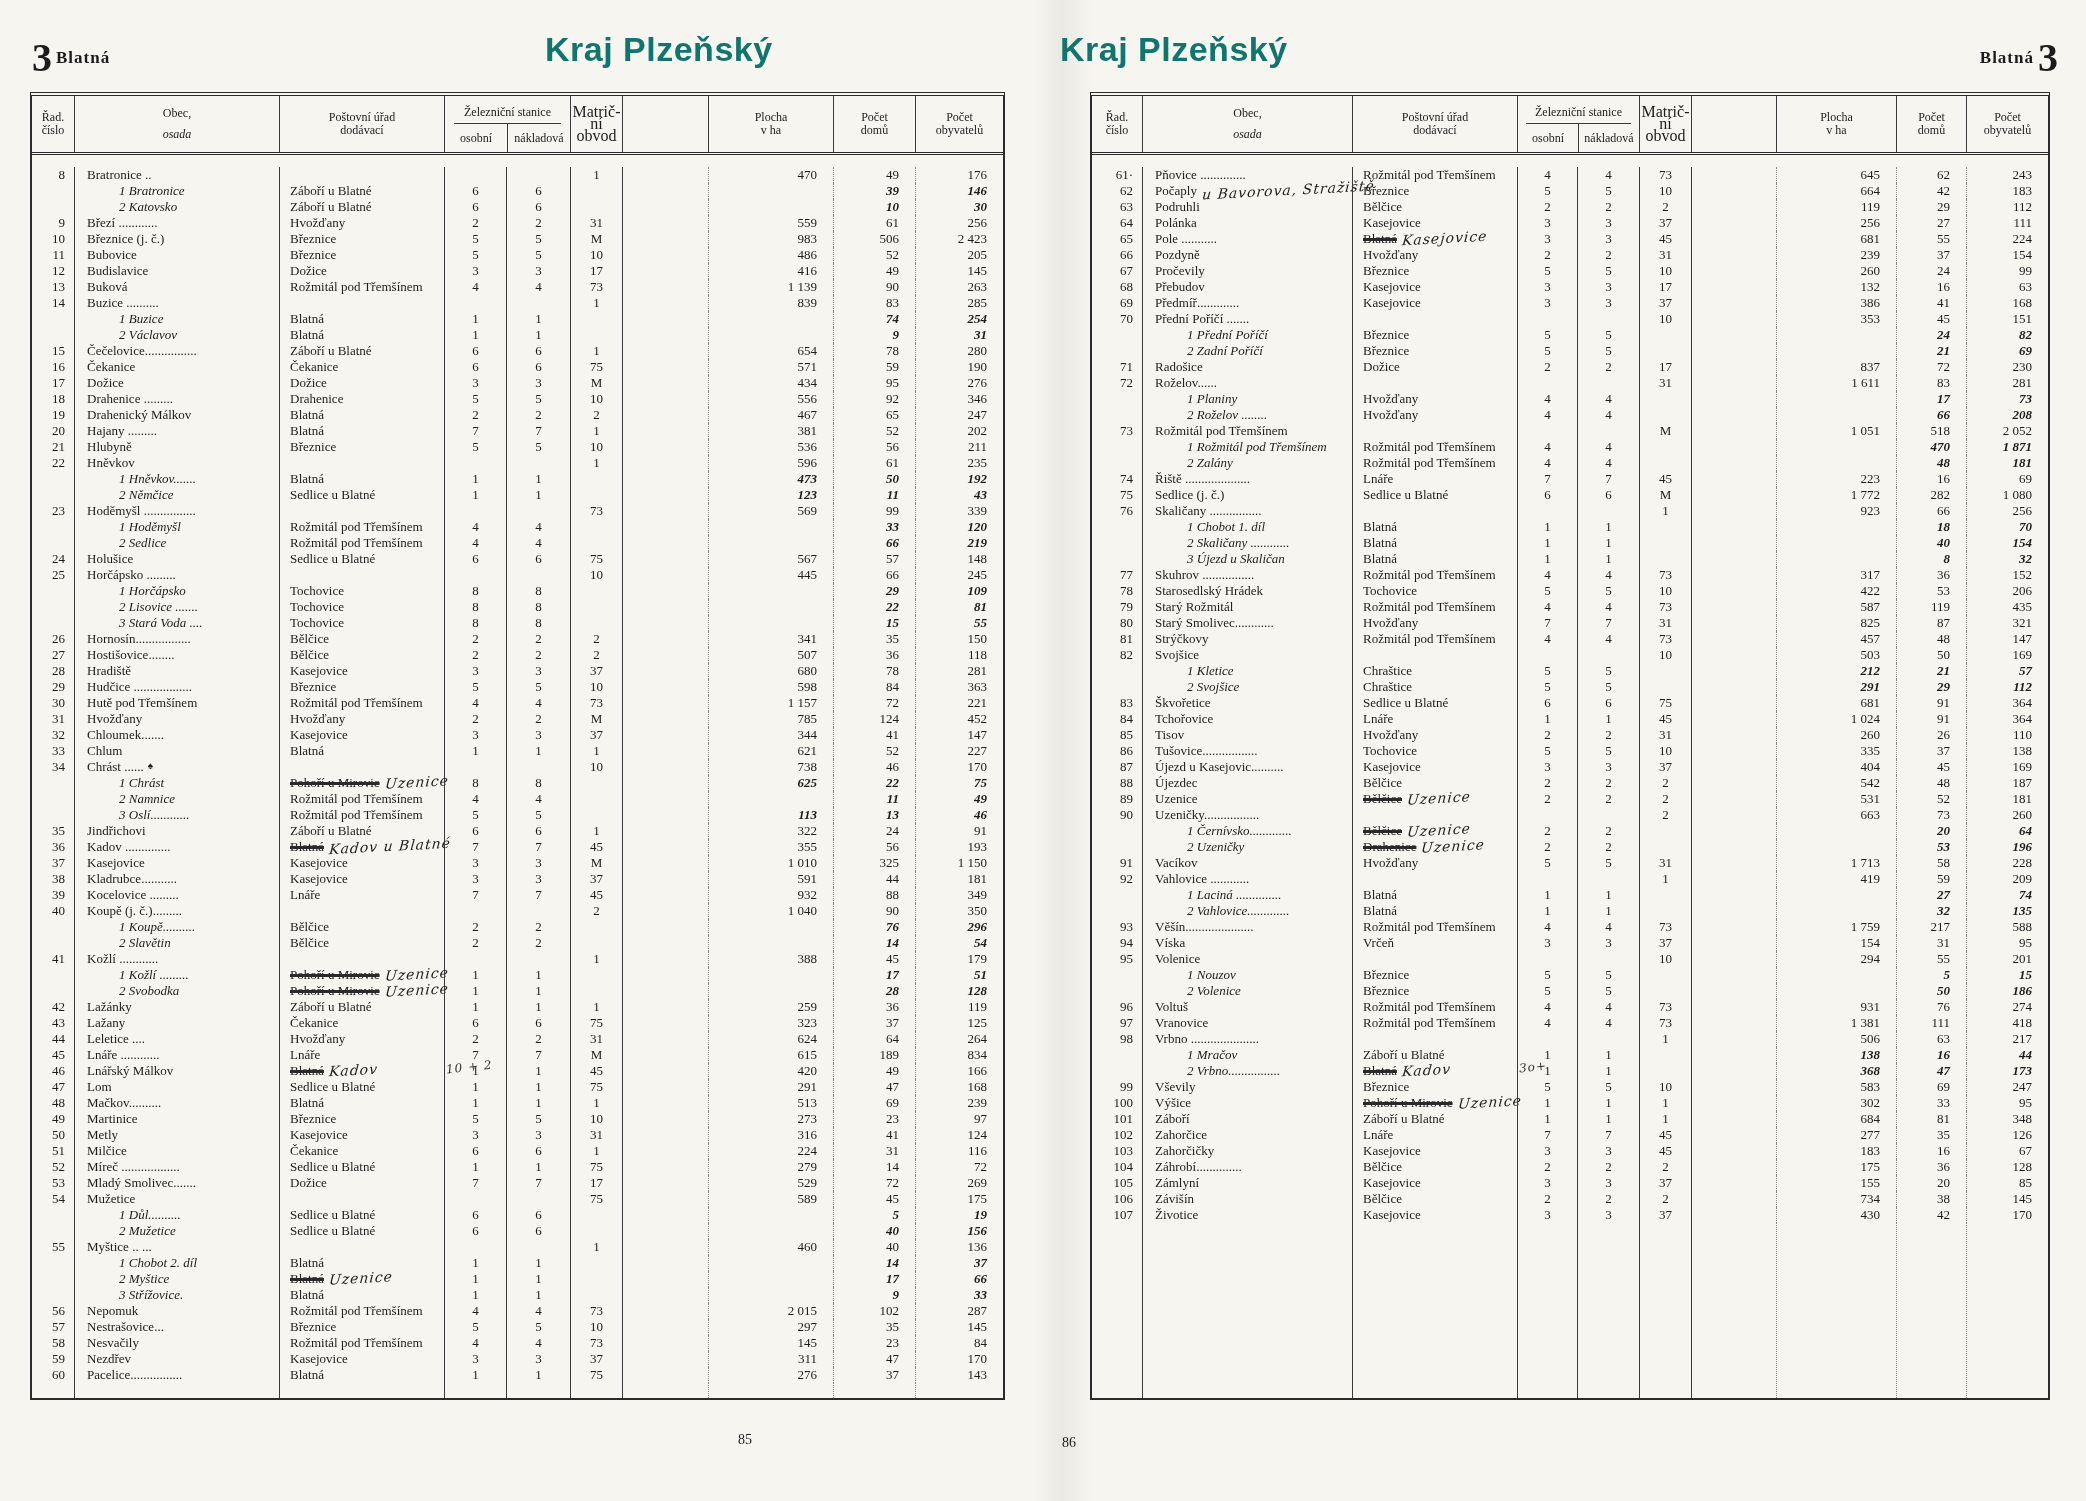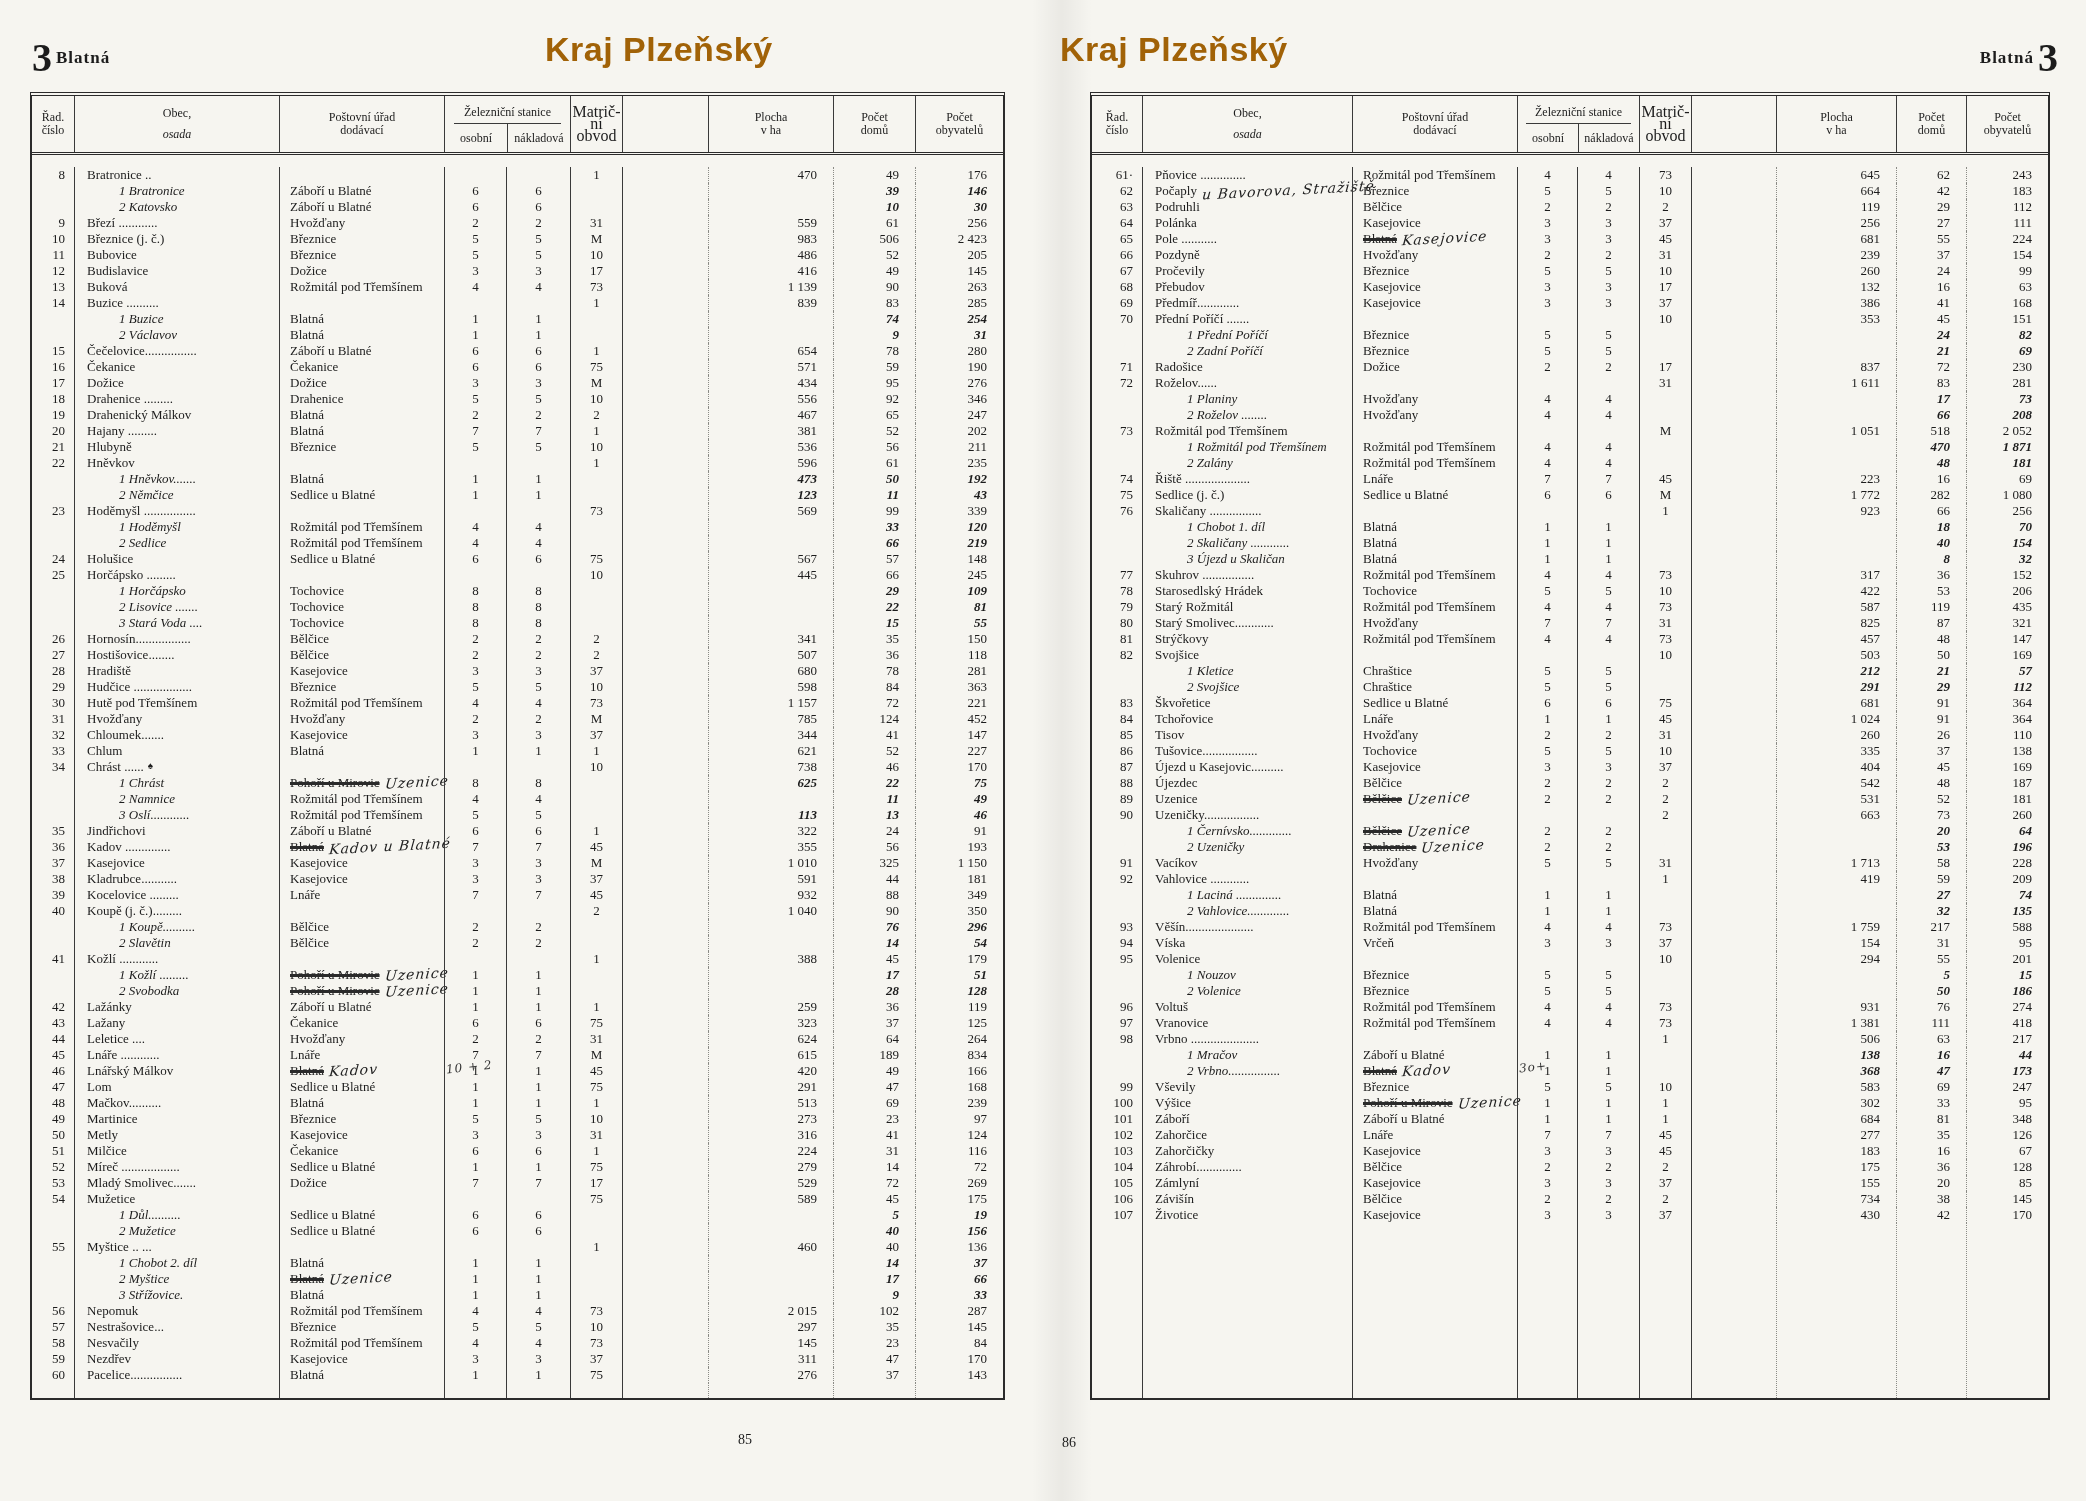--- a/index.html
+++ b/index.html
@@ -22,21 +22,21 @@
 
   
   .corner{position:absolute;top:34px;font-weight:bold;}
   .corner .big{font-size:40px;font-family:"Liberation Serif",serif;}
   .corner .small{font-size:17px;letter-spacing:1px;position:relative;top:-8px;}
   .page.left .corner{left:32px;}
   .page.right .corner{right:28px;text-align:right;}
   .region-title{
     position:absolute;top:30px;
     font-family:"Liberation Sans","DejaVu Sans",sans-serif;
-    font-weight:bold;font-size:34px;letter-spacing:0.5px;color:#a16207;
+    font-weight:bold;font-size:34px;letter-spacing:0.5px;color:#0f766e;
   }
   .page.left .region-title{left:545px;}
   .page.right .region-title{left:12px;}
 
   
   .gtable{
     position:absolute;top:92px;
     border-top:4px double #2b2b2b;
     border-bottom:2px solid #2b2b2b;
     border-left:2px solid #2b2b2b;

